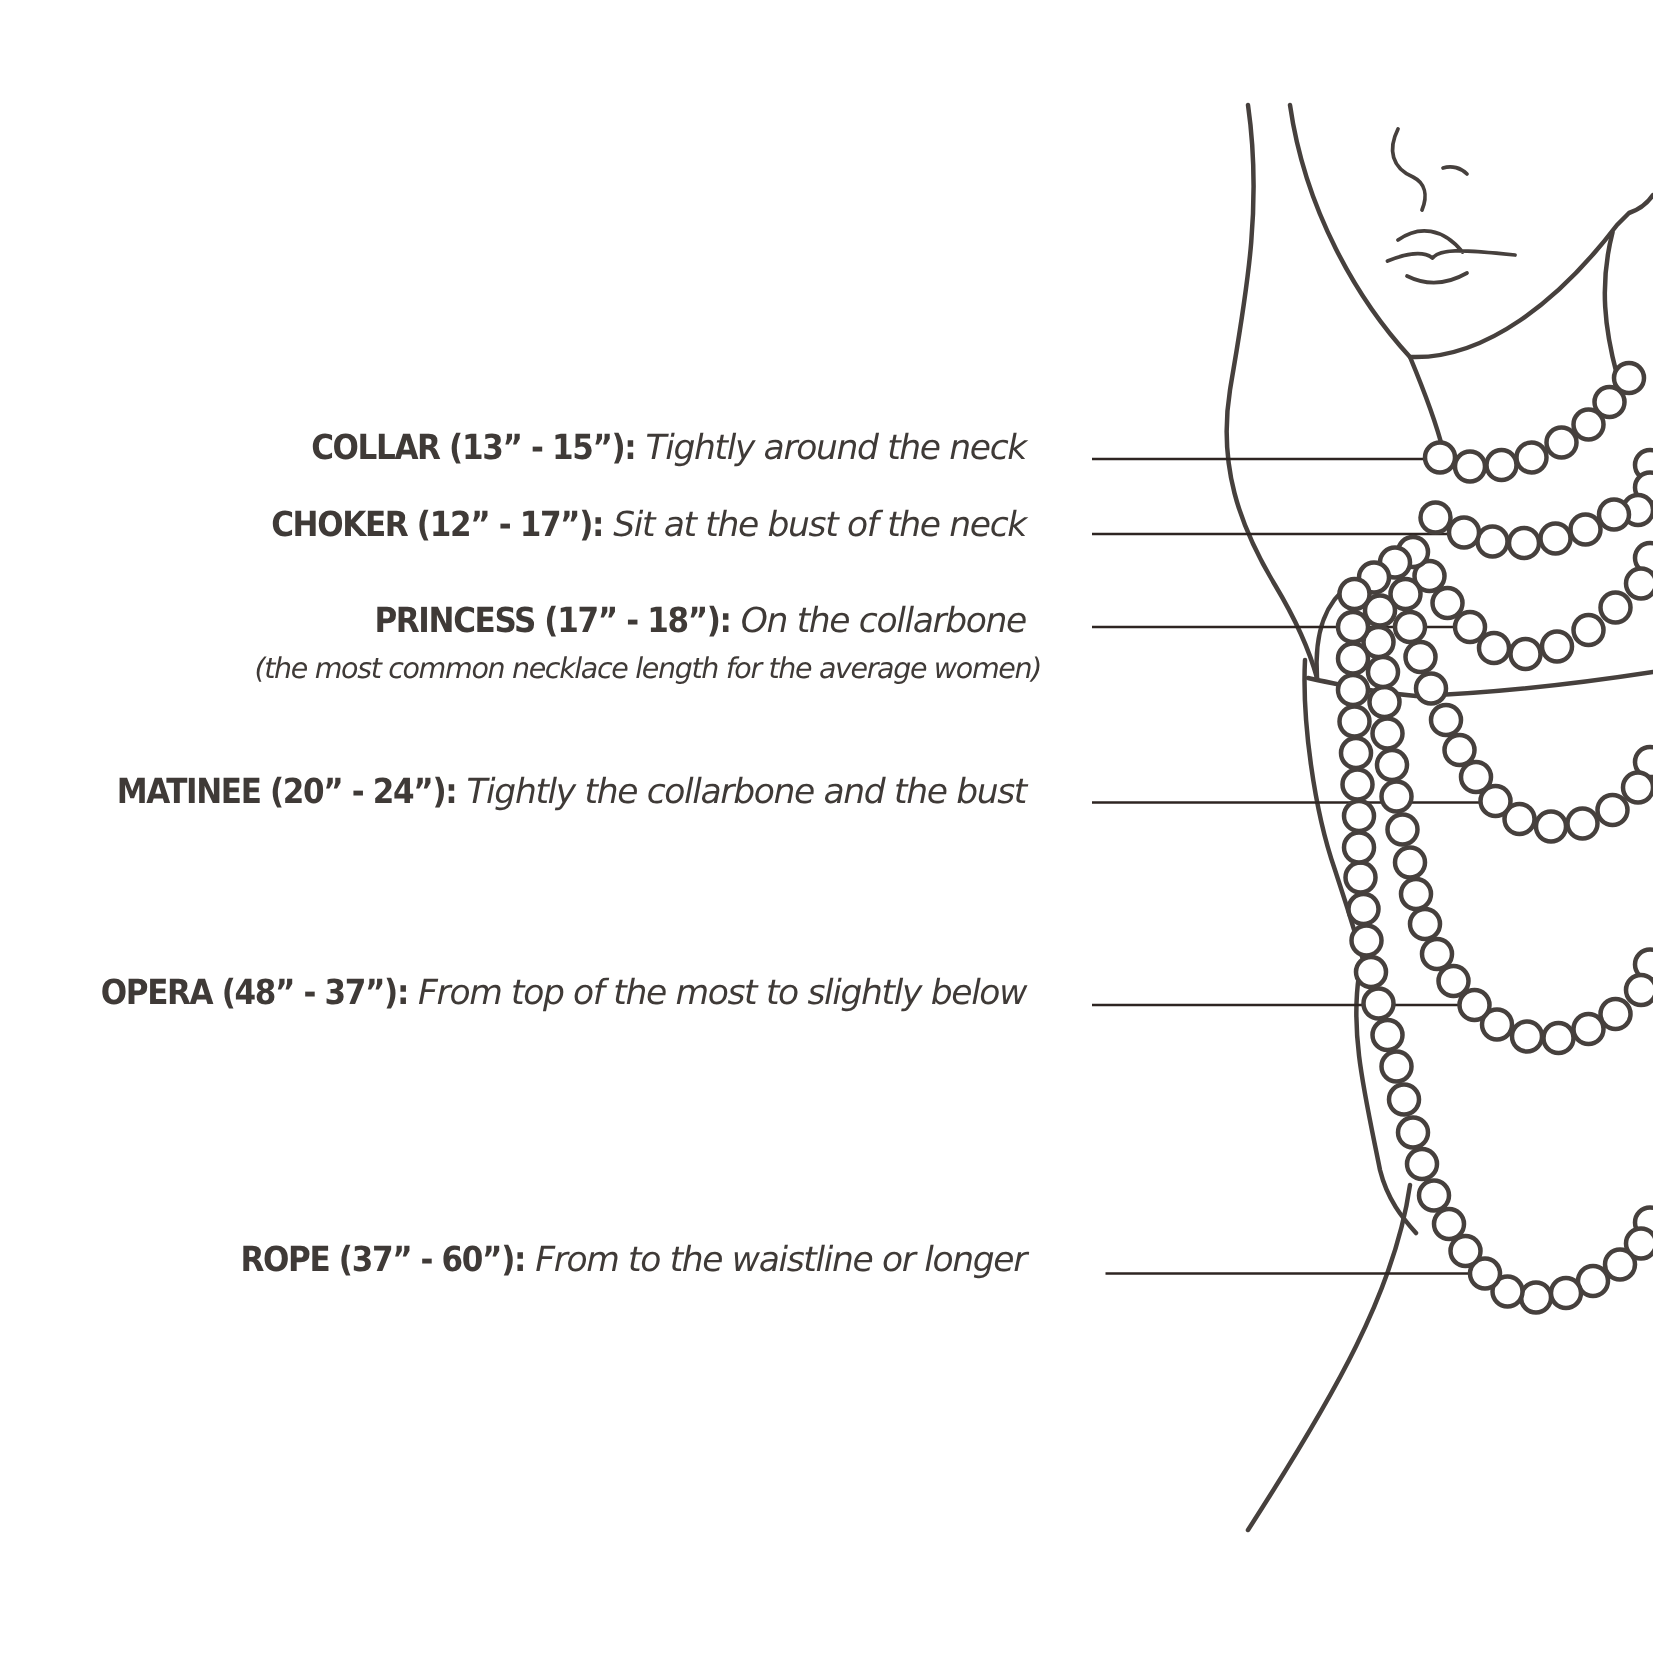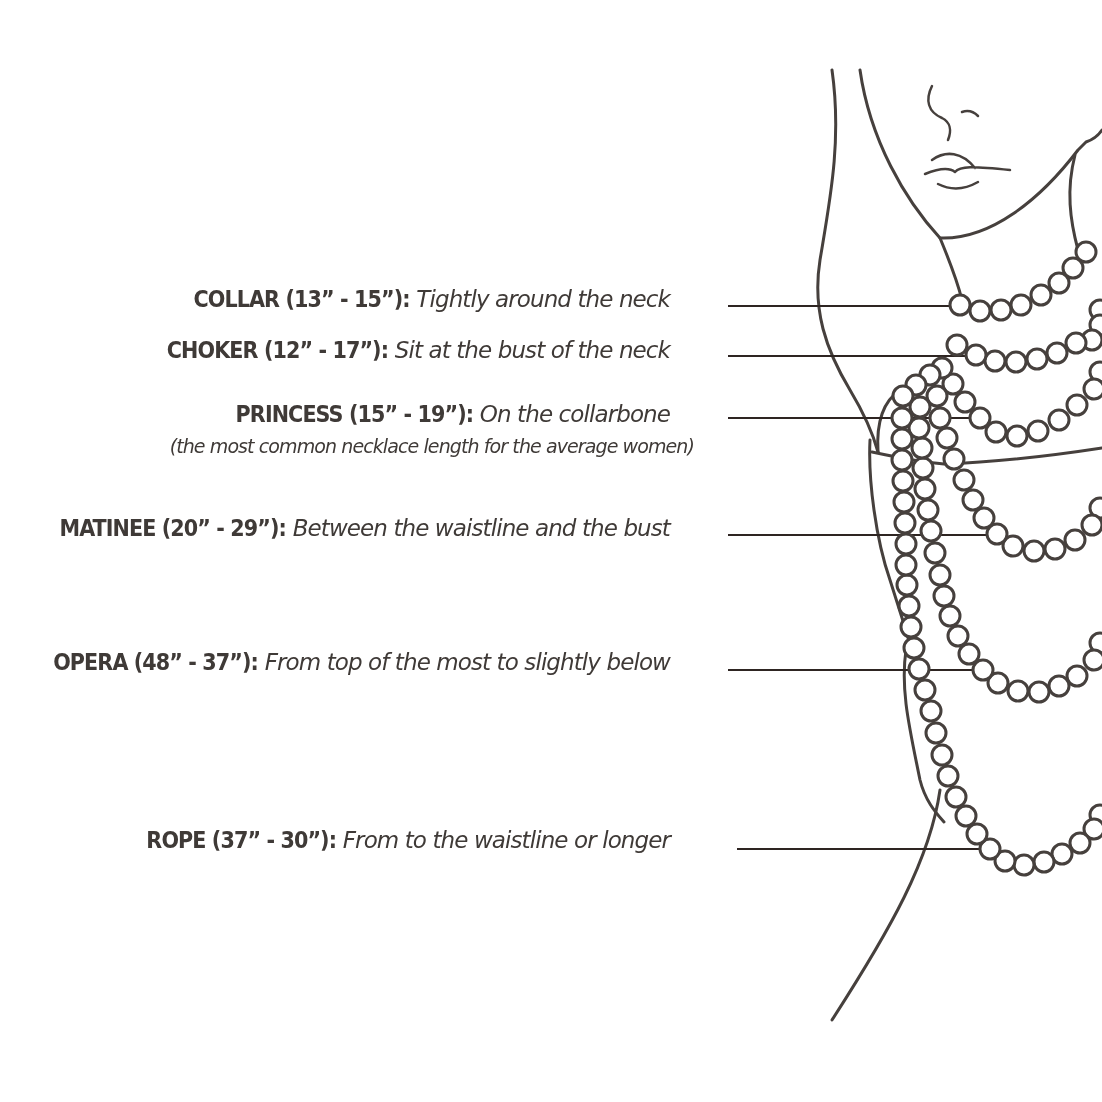--- a/index.html
+++ b/index.html
@@ -10,21 +10,21 @@
     body {
       width: 1102px;
       height: 1102px;
       position: relative;
       overflow: hidden;
       font-family: "DejaVu Sans", sans-serif;
       color: #3f3a37;
     }
     .label {
       position: absolute;
-      right: 432px;
+      right: 418px;
       white-space: nowrap;
       text-align: left;
       font-size: 23px;
       line-height: 28px;
       letter-spacing: -0.6px;
     }
     .label .name {
       font-weight: bold;
       font-family: "DejaVu Sans", sans-serif;
       letter-spacing: -0.9px;
@@ -211,31 +211,31 @@
   <span class="name">COLLAR (13” - 15”):</span>
   <span class="desc">Tightly around the neck</span>
 </div>
 
 <div class="label" style="top:336px;">
   <span class="name">CHOKER (12” - 17”):</span>
   <span class="desc">Sit at the bust of the neck</span>
 </div>
 
 <div class="label" style="top:400px;">
-  <span class="name">PRINCESS (15” - 19”):</span>
+  <span class="name">PRINCESS (17” - 18”):</span>
   <span class="desc">On the collarbone</span>
 </div>
 <div class="note" style="top:435px;">(the most common necklace length for the average women)</div>
 
 <div class="label" style="top:514px;">
-  <span class="name">MATINEE (20” - 29”):</span>
-  <span class="desc">Between the waistline and the bust</span>
+  <span class="name">MATINEE (20” - 24”):</span>
+  <span class="desc">Tightly the collarbone and the bust</span>
 </div>
 
 <div class="label" style="top:648px;">
   <span class="name">OPERA (48” - 37”):</span>
   <span class="desc">From top of the most to slightly below</span>
 </div>
 
 <div class="label" style="top:826px;">
-  <span class="name">ROPE (37” - 30”):</span>
+  <span class="name">ROPE (37” - 60”):</span>
   <span class="desc">From to the waistline or longer</span>
 </div>
 
 </body></html>

